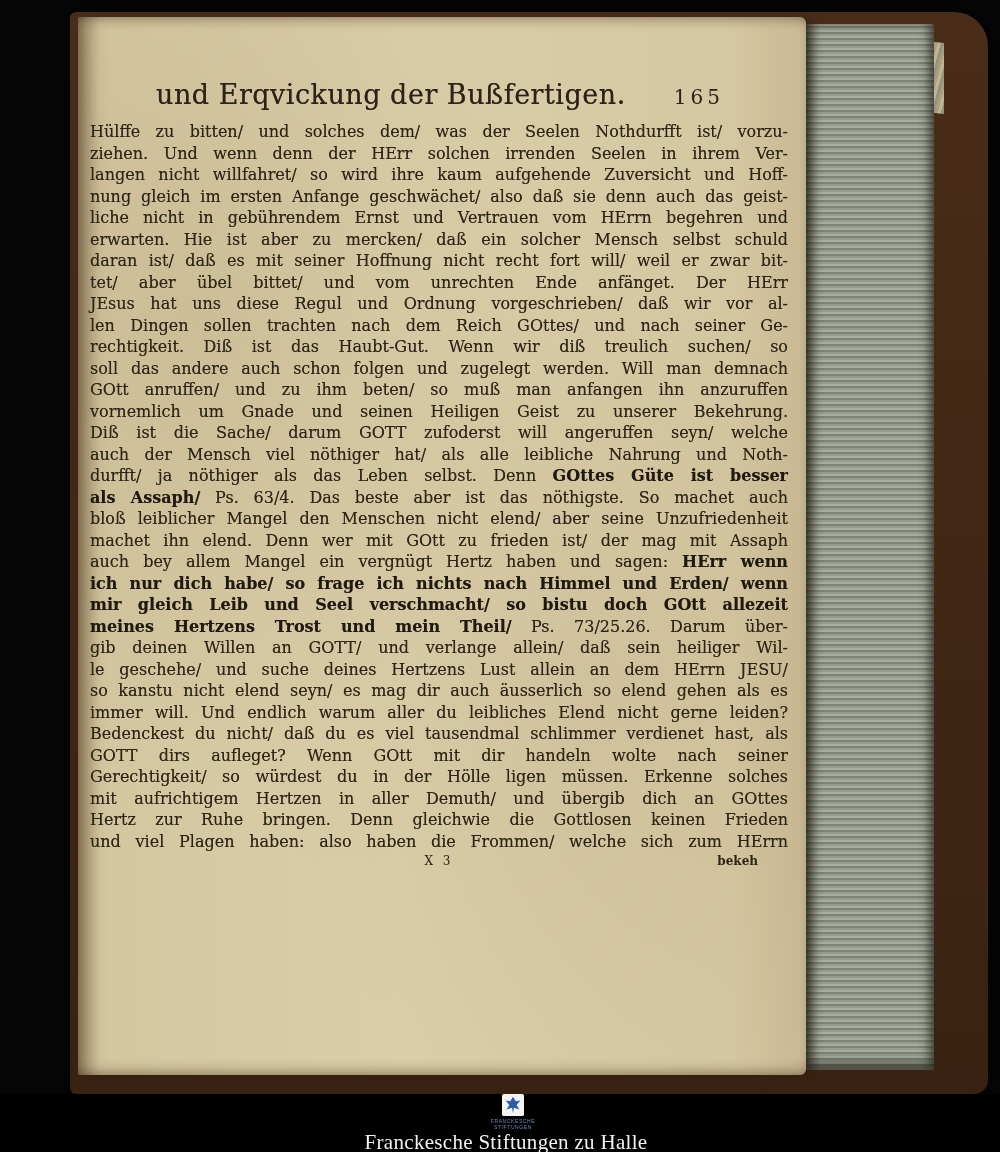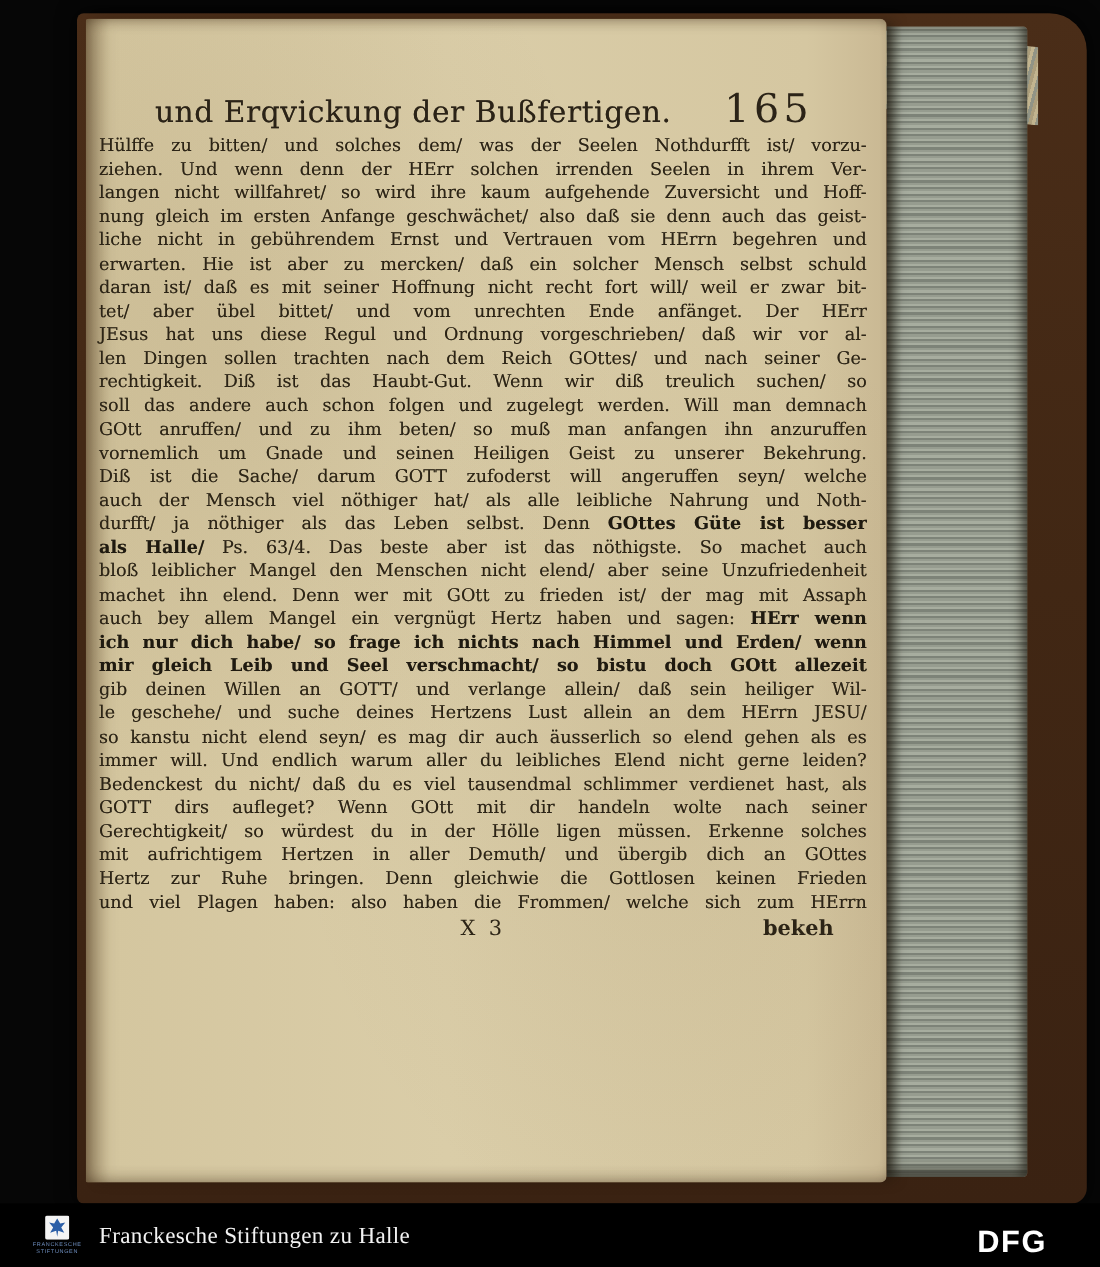--- a/index.html
+++ b/index.html
@@ -39,37 +39,37 @@
             inset 16px 0 22px -12px rgba(60,40,20,0.65),
             inset 0 8px 12px -8px rgba(60,40,20,0.5),
             inset 0 -10px 14px -9px rgba(60,40,20,0.45),
             9px 0 12px -4px rgba(25,20,10,0.55);
           color:#2c2416; }
 
   .page-header { margin:62px 18px 8px 14px; height:34px;
                  display:flex; justify-content:center; align-items:baseline; gap:48px; }
   .running-title { font-size:27px; letter-spacing:0.5px; color:#2b2317;
                    text-shadow:0 0 0.5px rgba(43,35,23,0.7); }
-  .page-number { font-size:36px; letter-spacing:4px; color:#2b2317; }
+  .page-number { font-size:20px; letter-spacing:4px; color:#2b2317; }
 
   .page-text { margin:0 18px 0 12px; }
   .text-line { font-size:16px; line-height:21.5px; white-space:nowrap;
                text-align:justify; text-align-last:justify;
                text-shadow:0 0 0.4px rgba(44,36,22,0.55); }
   .text-line span { white-space:normal; }
   .text-line .b { font-weight:bold; color:#1f1a10; }
 
   .page-footer { position:relative; margin:2px 18px 0 12px; height:22px;
-                 font-size:19px; color:#2c2416; }
+                 font-size:12px; color:#2c2416; }
   .signature { position:absolute; left:50%; transform:translateX(-50%); letter-spacing:3px; }
   .catchword { position:absolute; right:30px; font-weight:bold; }
 
   
   .bottom-bar { position:absolute; left:0; bottom:0; width:1000px; height:58px;
-                background:#000; display:flex; align-items:center; }
+                background:#000; display:flex; align-items:center;flex-direction:column; }
   .fsh-logo { margin-left:26px; display:flex; flex-direction:column; align-items:center; width:52px; }
   .fsh-icon { width:22px; height:22px; display:block; }
   .fsh-caption { margin-top:2px; text-align:center; font-family:"Liberation Sans",sans-serif;
                  font-size:5px; line-height:6px; letter-spacing:0.6px; color:#6f8fc0; }
   .institution { margin-left:12px; color:#f2f2f2; font-family:"Liberation Serif",serif;
                  font-size:21px; letter-spacing:0.3px; }
   .dfg { margin-left:auto; margin-right:48px; color:#ffffff;
          font-family:"Liberation Sans",sans-serif; font-weight:bold;
          font-size:28px; letter-spacing:1.5px;margin-top:12px; }
 </style>
@@ -99,26 +99,27 @@
           <div class="text-line"><span>tet/ aber übel bittet/ und vom unrechten Ende anfänget. Der HErr</span></div>
           <div class="text-line"><span>JEsus hat uns diese Regul und Ordnung vorgeschrieben/ daß wir vor al-</span></div>
           <div class="text-line"><span>len Dingen sollen trachten nach dem Reich GOttes/ und nach seiner Ge-</span></div>
           <div class="text-line"><span>rechtigkeit. Diß ist das Haubt-Gut. Wenn wir diß treulich suchen/ so</span></div>
           <div class="text-line"><span>soll das andere auch schon folgen und zugelegt werden. Will man demnach</span></div>
           <div class="text-line"><span>GOtt anruffen/ und zu ihm beten/ so muß man anfangen ihn anzuruffen</span></div>
           <div class="text-line"><span>vornemlich um Gnade und seinen Heiligen Geist zu unserer Bekehrung.</span></div>
           <div class="text-line"><span>Diß ist die Sache/ darum GOTT zufoderst will angeruffen seyn/ welche</span></div>
           <div class="text-line"><span>auch der Mensch viel nöthiger hat/ als alle leibliche Nahrung und Noth-</span></div>
           <div class="text-line"><span>durfft/ ja nöthiger als das Leben selbst. Denn </span><span class="b">GOttes Güte ist besser</span></div>
-          <div class="text-line"><span class="b">als Halle/</span><span> Ps. 63/4. Das beste aber ist das nöthigste. So machet auch</span></div>
+          <div class="text-line"><span class="b">als Assaph/</span><span> Ps. 63/4. Das beste aber ist das nöthigste. So machet auch</span></div>
           <div class="text-line"><span>bloß leiblicher Mangel den Menschen nicht elend/ aber seine Unzufriedenheit</span></div>
           <div class="text-line"><span>machet ihn elend. Denn wer mit GOtt zu frieden ist/ der mag mit Assaph</span></div>
           <div class="text-line"><span>auch bey allem Mangel ein vergnügt Hertz haben und sagen: </span><span class="b">HErr wenn</span></div>
           <div class="text-line"><span class="b">ich nur dich habe/ so frage ich nichts nach Himmel und Erden/ wenn</span></div>
           <div class="text-line"><span class="b">mir gleich Leib und Seel verschmacht/ so bistu doch GOtt allezeit</span></div>
+          <div class="text-line"><span class="b">meines Hertzens Trost und mein Theil/</span><span> Ps. 73/25.26. Darum über-</span></div>
           <div class="text-line"><span>gib deinen Willen an GOTT/ und verlange allein/ daß sein heiliger Wil-</span></div>
           <div class="text-line"><span>le geschehe/ und suche deines Hertzens Lust allein an dem HErrn JESU/</span></div>
           <div class="text-line"><span>so kanstu nicht elend seyn/ es mag dir auch äusserlich so elend gehen als es</span></div>
           <div class="text-line"><span>immer will. Und endlich warum aller du leibliches Elend nicht gerne leiden?</span></div>
           <div class="text-line"><span>Bedenckest du nicht/ daß du es viel tausendmal schlimmer verdienet hast, als</span></div>
           <div class="text-line"><span>GOTT dirs aufleget? Wenn GOtt mit dir handeln wolte nach seiner</span></div>
           <div class="text-line"><span>Gerechtigkeit/ so würdest du in der Hölle ligen müssen. Erkenne solches</span></div>
           <div class="text-line"><span>mit aufrichtigem Hertzen in aller Demuth/ und übergib dich an GOttes</span></div>
           <div class="text-line"><span>Hertz zur Ruhe bringen. Denn gleichwie die Gottlosen keinen Frieden</span></div>
           <div class="text-line"><span>und viel Plagen haben: also haben die Frommen/ welche sich zum HErrn</span></div>

